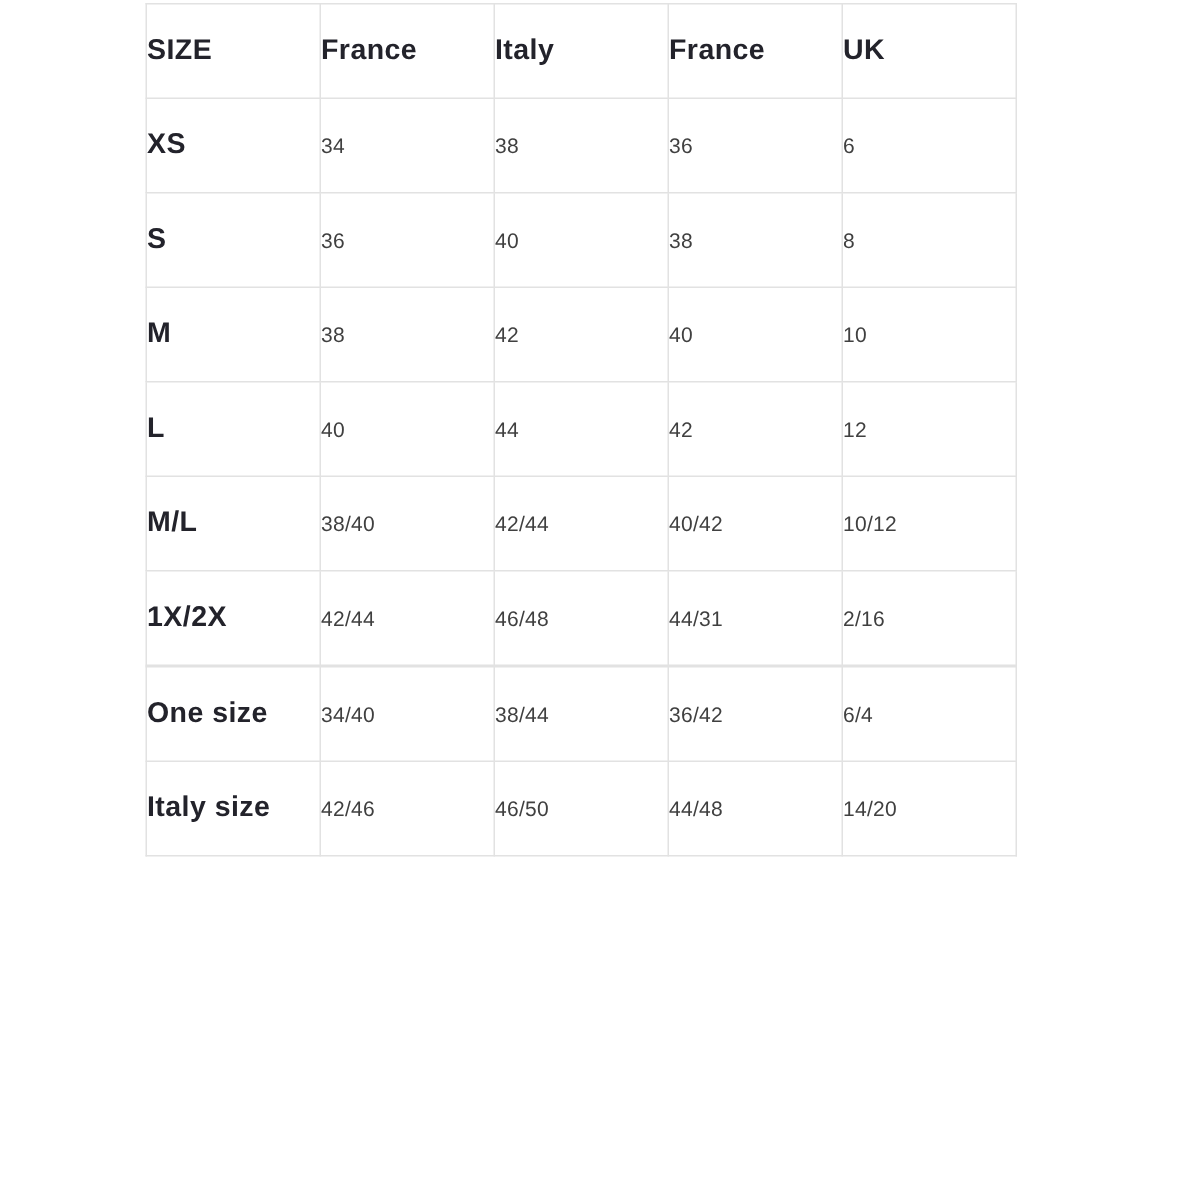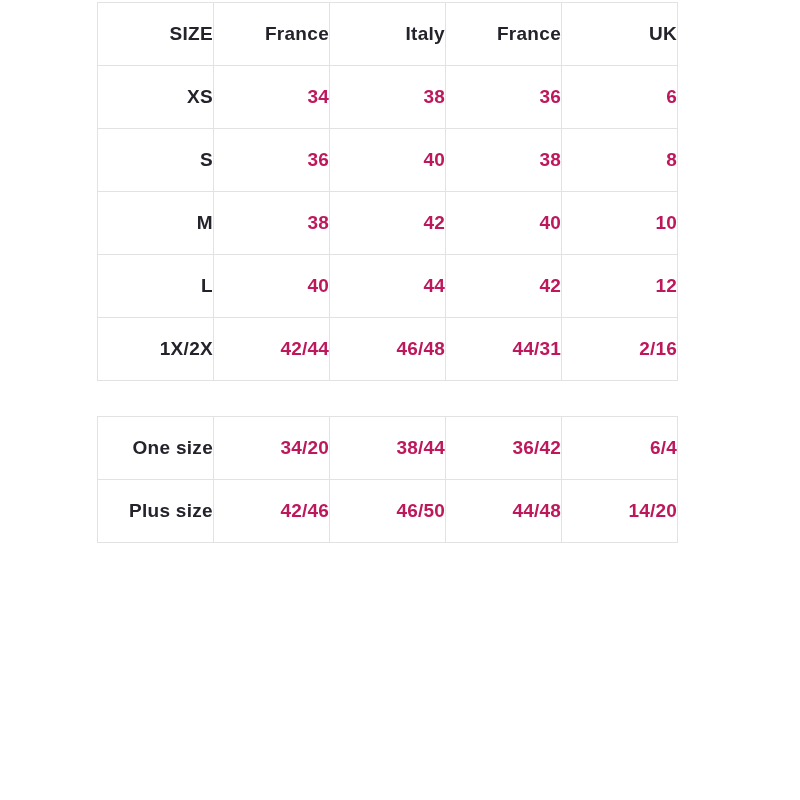--- a/index.html
+++ b/index.html
@@ -19,38 +19,37 @@
   }
   table {
     border-collapse: collapse;
     width: 100%;
     table-layout: fixed;
   }
   td, th {
     border: 1px solid #e2e2e2;
     height: 62px;
     padding: 0;
-    text-align: right;
+    text-align: left;
     vertical-align: middle;
     background: #ffffff;
   }
   th, td.l {
     font-weight: 700;
     font-size: 19px;
     color: #23232b;
     letter-spacing: 0.3px;
   }
   td.v {
-    font-weight: 700;
-    font-size: 19px;
-    color: #be185d;
+    font-weight: 400;
+    font-size: 14px;
+    color: #404040;
     letter-spacing: 0.2px;
   }
   .secondary-table {
-    margin-top: 35px;
   }
 </style>
 </head>
 <body>
 
 <div class="tables-wrap">
 
   <table class="main-table">
     <thead>
       <tr>
@@ -84,40 +83,47 @@
         <td class="v">10</td>
       </tr>
       <tr>
         <td class="l">L</td>
         <td class="v">40</td>
         <td class="v">44</td>
         <td class="v">42</td>
         <td class="v">12</td>
       </tr>
       <tr>
+        <td class="l">M/L</td>
+        <td class="v">38/40</td>
+        <td class="v">42/44</td>
+        <td class="v">40/42</td>
+        <td class="v">10/12</td>
+      </tr>
+      <tr>
         <td class="l">1X/2X</td>
         <td class="v">42/44</td>
         <td class="v">46/48</td>
         <td class="v">44/31</td>
         <td class="v">2/16</td>
       </tr>
     </tbody>
   </table>
 
   <table class="secondary-table">
     <tbody>
       <tr>
         <td class="l">One size</td>
-        <td class="v">34/20</td>
+        <td class="v">34/40</td>
         <td class="v">38/44</td>
         <td class="v">36/42</td>
         <td class="v">6/4</td>
       </tr>
       <tr>
-        <td class="l">Plus size</td>
+        <td class="l">Italy size</td>
         <td class="v">42/46</td>
         <td class="v">46/50</td>
         <td class="v">44/48</td>
         <td class="v">14/20</td>
       </tr>
     </tbody>
   </table>
 
 </div>
 

